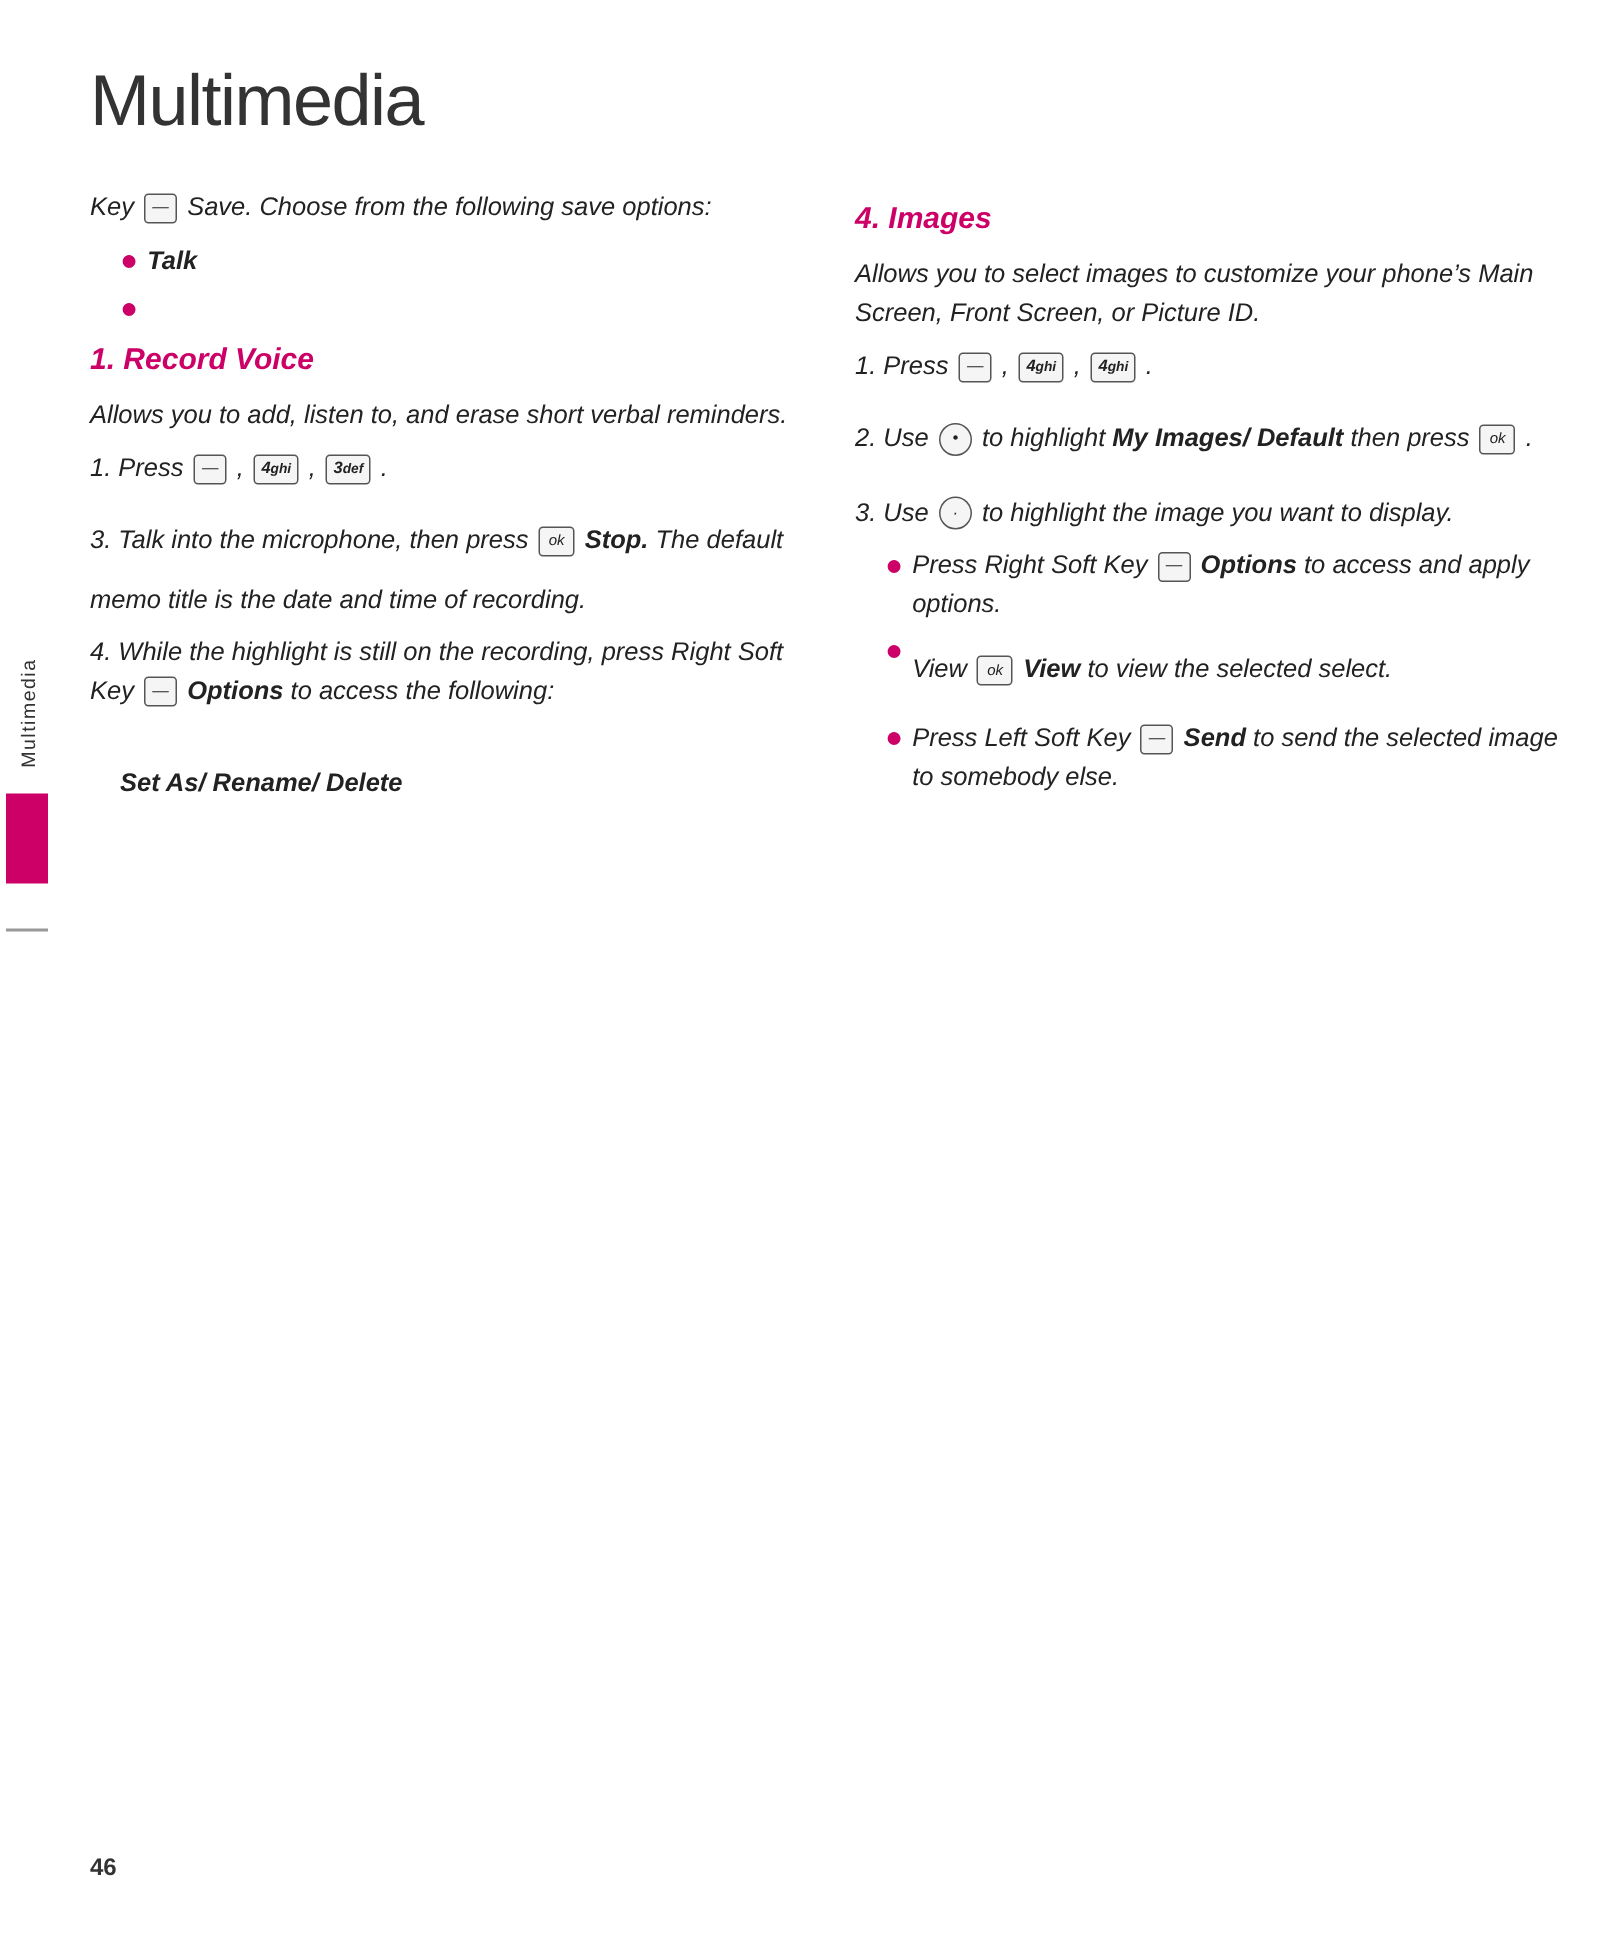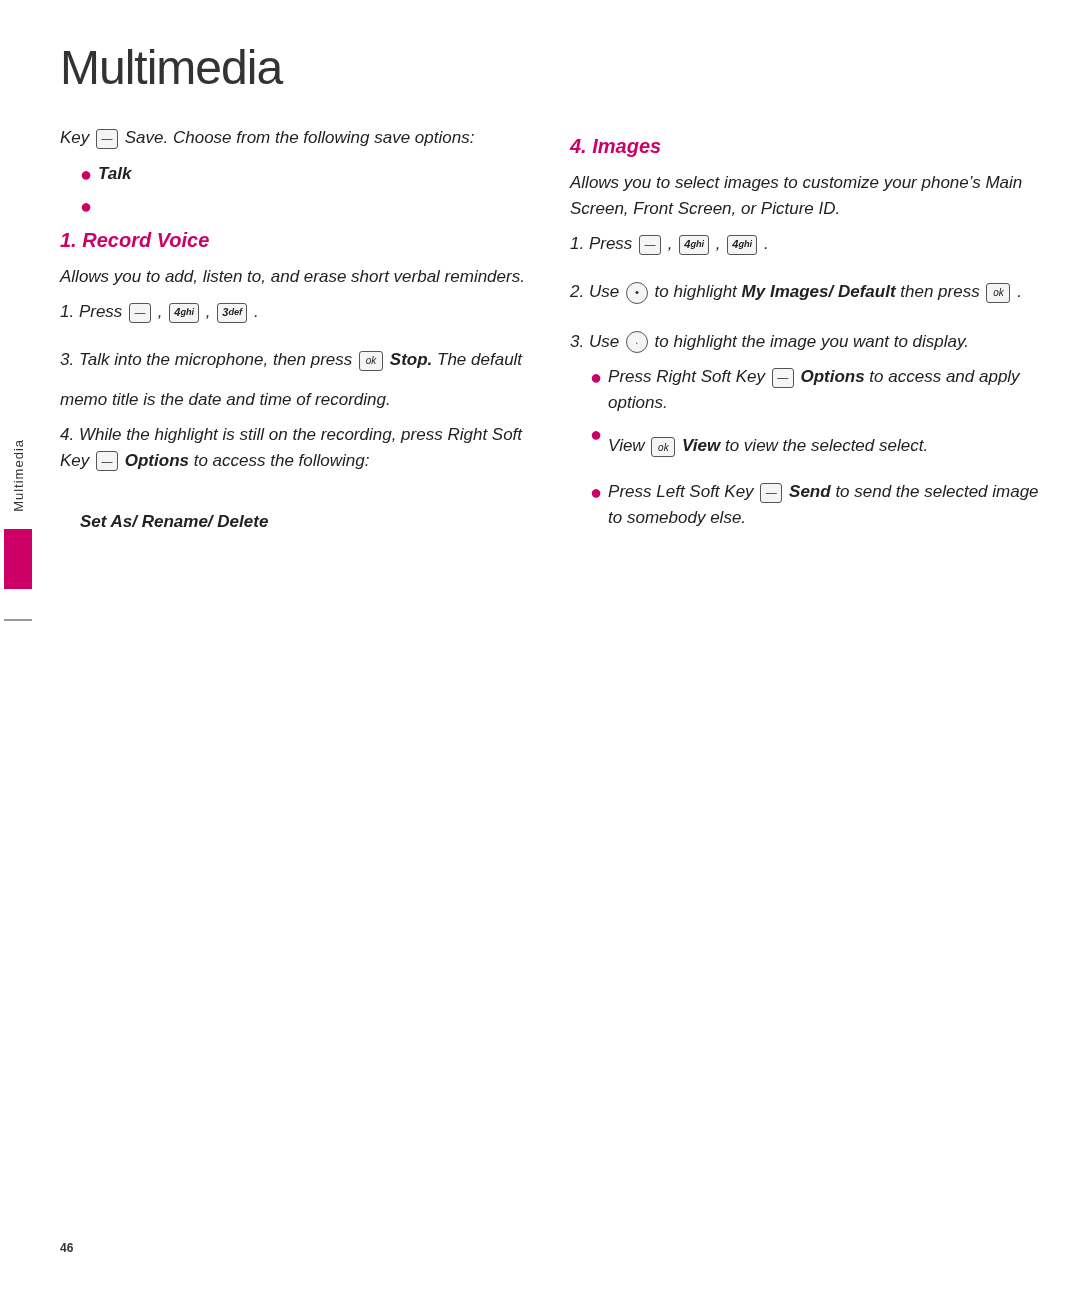--- a/index.html
+++ b/index.html
@@ -203,21 +203,21 @@
       vertical-align: middle;
       width: 22px;
       height: 22px;
     }
 
     
     .page-number {
       position: absolute;
       bottom: 40px;
       left: 60px;
-      font-size: 12px;
+      font-size: 16px;
       font-weight: bold;
       color: #333;
     }
 
     .steps-section {
       margin-top: 8px;
     }
 
     .step-row {
       margin-bottom: 10px;

